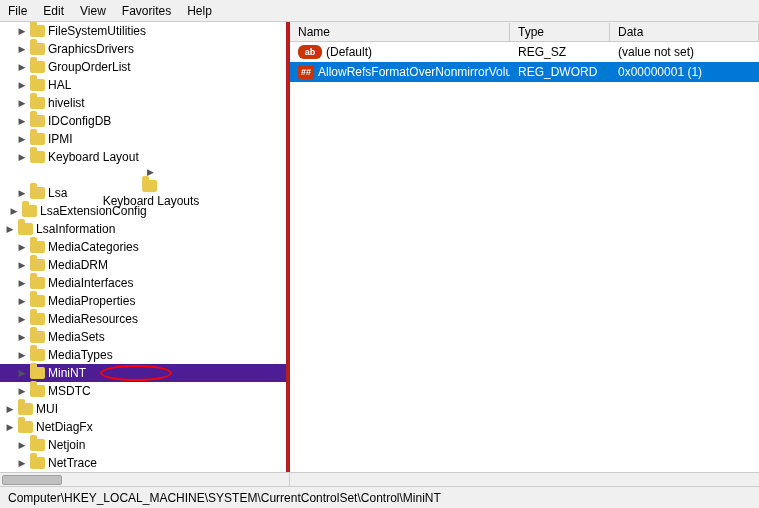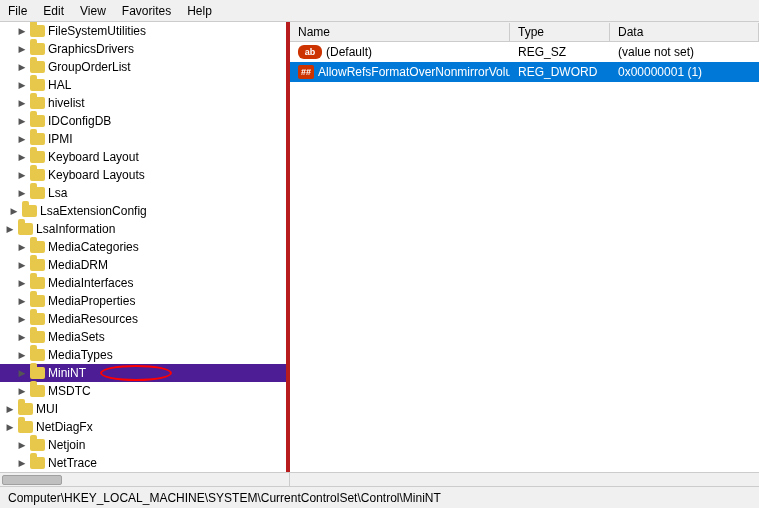--- a/index.html
+++ b/index.html
@@ -323,21 +323,21 @@
           </span>
           <span class="item-label">IPMI</span>
         </div>
         <div class="tree-item" style="padding-left: 16px;">
           <span class="expand-arrow collapsed"></span>
           <span class="folder-icon">
             <span class="folder-icon-img"></span>
           </span>
           <span class="item-label">Keyboard Layout</span>
         </div>
-        <div class="tree-item" style="padding-left: 16px;">
+        <div class="tree-item" style="padding-left: 16px; flex-direction: column;">
           <span class="expand-arrow collapsed"></span>
           <span class="folder-icon">
             <span class="folder-icon-img"></span>
           </span>
           <span class="item-label">Keyboard Layouts</span>
         </div>
         <div class="tree-item" style="padding-left: 16px;">
           <span class="expand-arrow collapsed"></span>
           <span class="folder-icon">
             <span class="folder-icon-img"></span>

